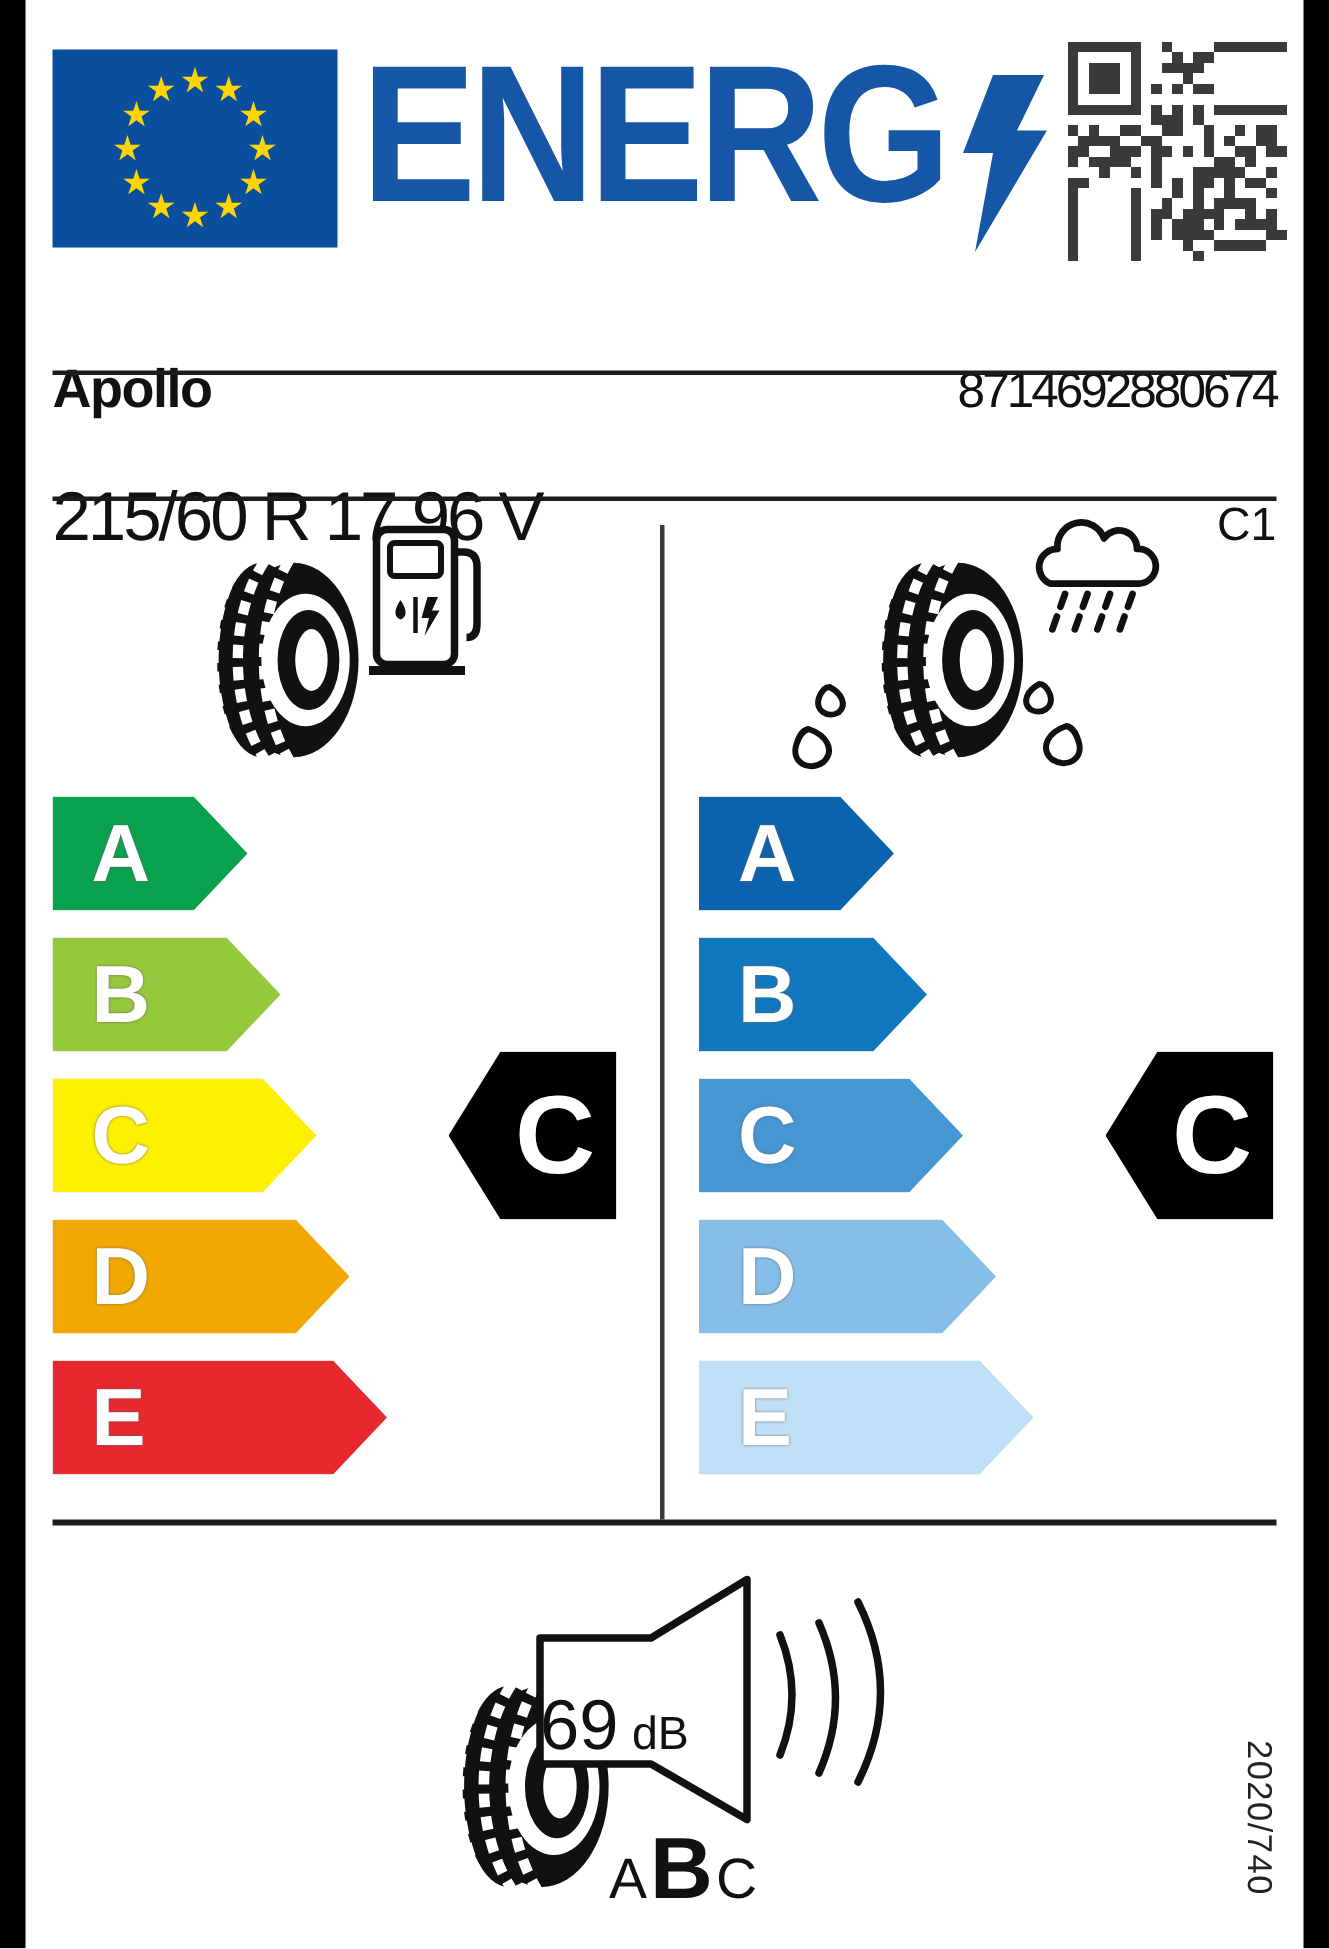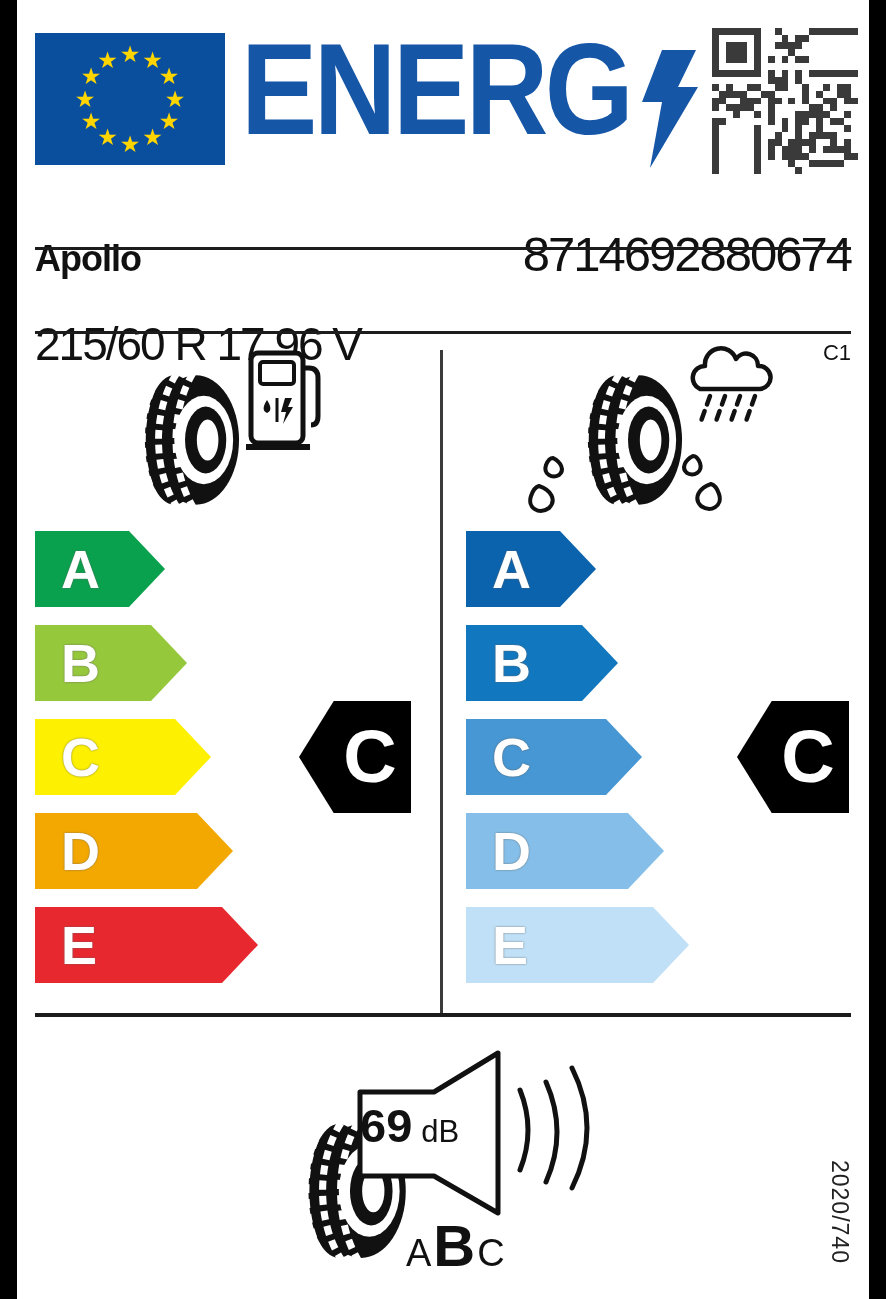--- a/index.html
+++ b/index.html
@@ -11,38 +11,38 @@
   .eu-flag{position:absolute;left:35px;top:33px;width:190px;height:132px;background:#0a4f9e;}
   .star{position:absolute;left:50%;top:50%;font-size:23px;color:#ffd500;line-height:1;}
   .energy-word{position:absolute;left:241px;top:24px;font-size:130px;line-height:130px;
                font-weight:bold;color:#1656a7;letter-spacing:-4px;
                transform:scaleX(0.88);transform-origin:left top;white-space:nowrap;}
   .bolt{position:absolute;left:642px;top:50px;}
   .qr{position:absolute;left:712px;top:28px;width:146px;height:146px;}
   
   .row{position:absolute;left:35px;width:816px;display:flex;justify-content:space-between;align-items:baseline;}
   .brand{font-size:36px;font-weight:bold;letter-spacing:-1px;margin-top:40px;}
-  .ean{font-size:49px;letter-spacing:-2px;}
+  .ean{font-size:33px;letter-spacing:-2px;}
   .size{font-size:46px;letter-spacing:-2px;margin-top:47px;}
-  .tclass{font-size:22px;}
+  .tclass{font-size:31px;}
   .rule{position:absolute;left:35px;width:816px;background:#1c1c1c;}
   .vdivider{position:absolute;left:440px;top:350px;width:3px;height:663px;background:#3b3b3b;}
   
   .arrow{position:absolute;height:76px;box-sizing:border-box;display:flex;align-items:center;
          padding-left:26px;filter:drop-shadow(0 0 1px #888);
          clip-path:polygon(0 0,calc(100% - 36px) 0,100% 50%,calc(100% - 36px) 100%,0 100%);}
   .arrow span{font-size:54px;font-weight:bold;color:#fff;line-height:1;
               text-shadow:0 0 2px rgba(100,100,100,.9);}
   .rating{position:absolute;width:112px;height:112px;background:#000;box-sizing:border-box;
           display:flex;align-items:center;justify-content:center;padding-left:30px;
           clip-path:polygon(0 50%,31% 0,100% 0,100% 100%,31% 100%);}
   .rating span{color:#fff;font-size:74px;font-weight:bold;line-height:1;}
   
   .noise-db{position:absolute;left:360px;top:1098px;display:flex;align-items:baseline;gap:9px;}
-  .noise-db .val{font-size:47px;font-weight:bold;}
+  .noise-db .val{font-size:47px;font-weight:normal;margin-top:24px;}
   .noise-db .unit{font-size:31px;}
   .noise-classes{position:absolute;left:406px;top:1212px;display:flex;align-items:baseline;gap:2px;}
   .noise-classes span{font-size:38px;color:#111;}
   .noise-classes span.rated{font-size:58px;font-weight:bold;}
   .regulation{position:absolute;left:826px;top:1160px;writing-mode:vertical-rl;
               font-size:23px;letter-spacing:1px;color:#222;}
   svg{display:block;}
 </style>
 </head>
 <body>

